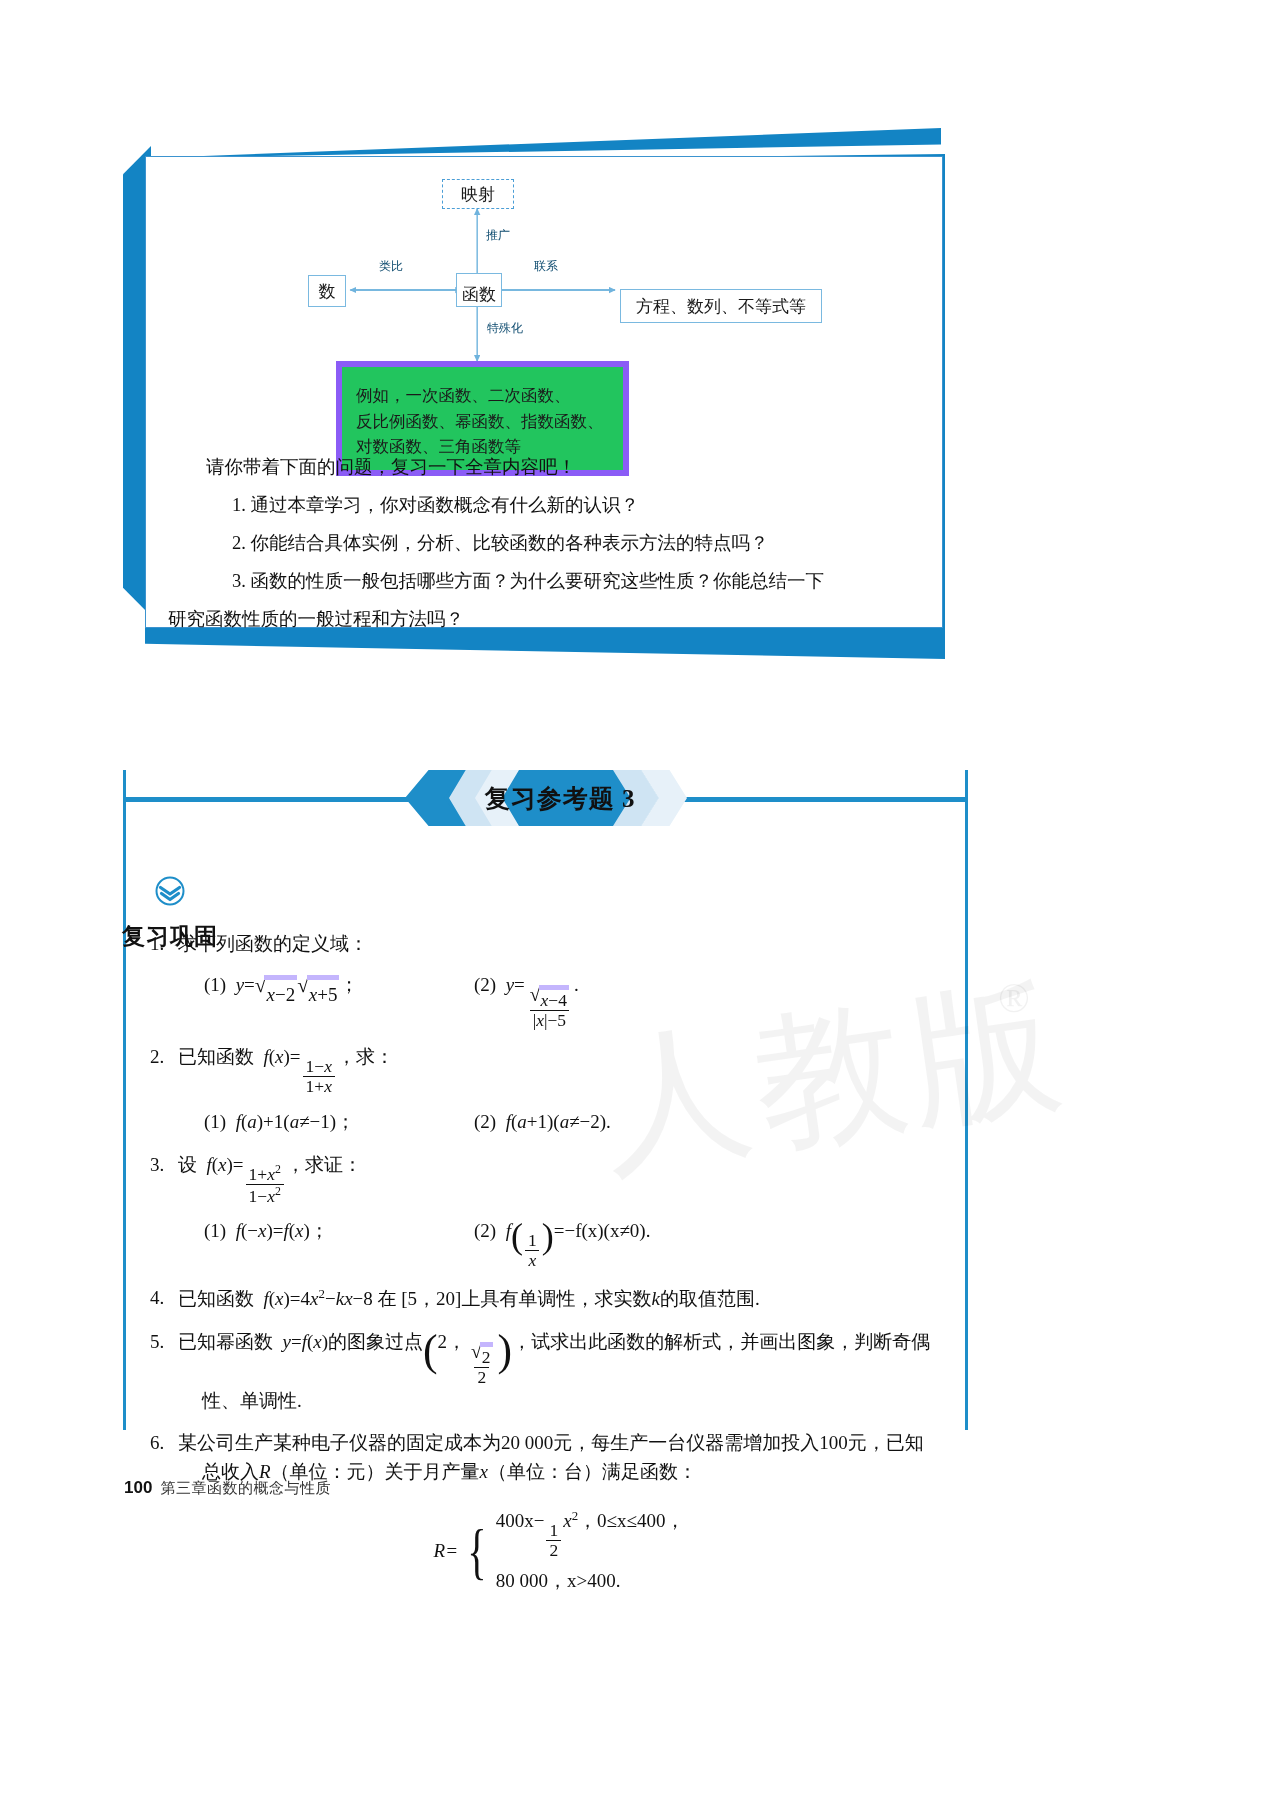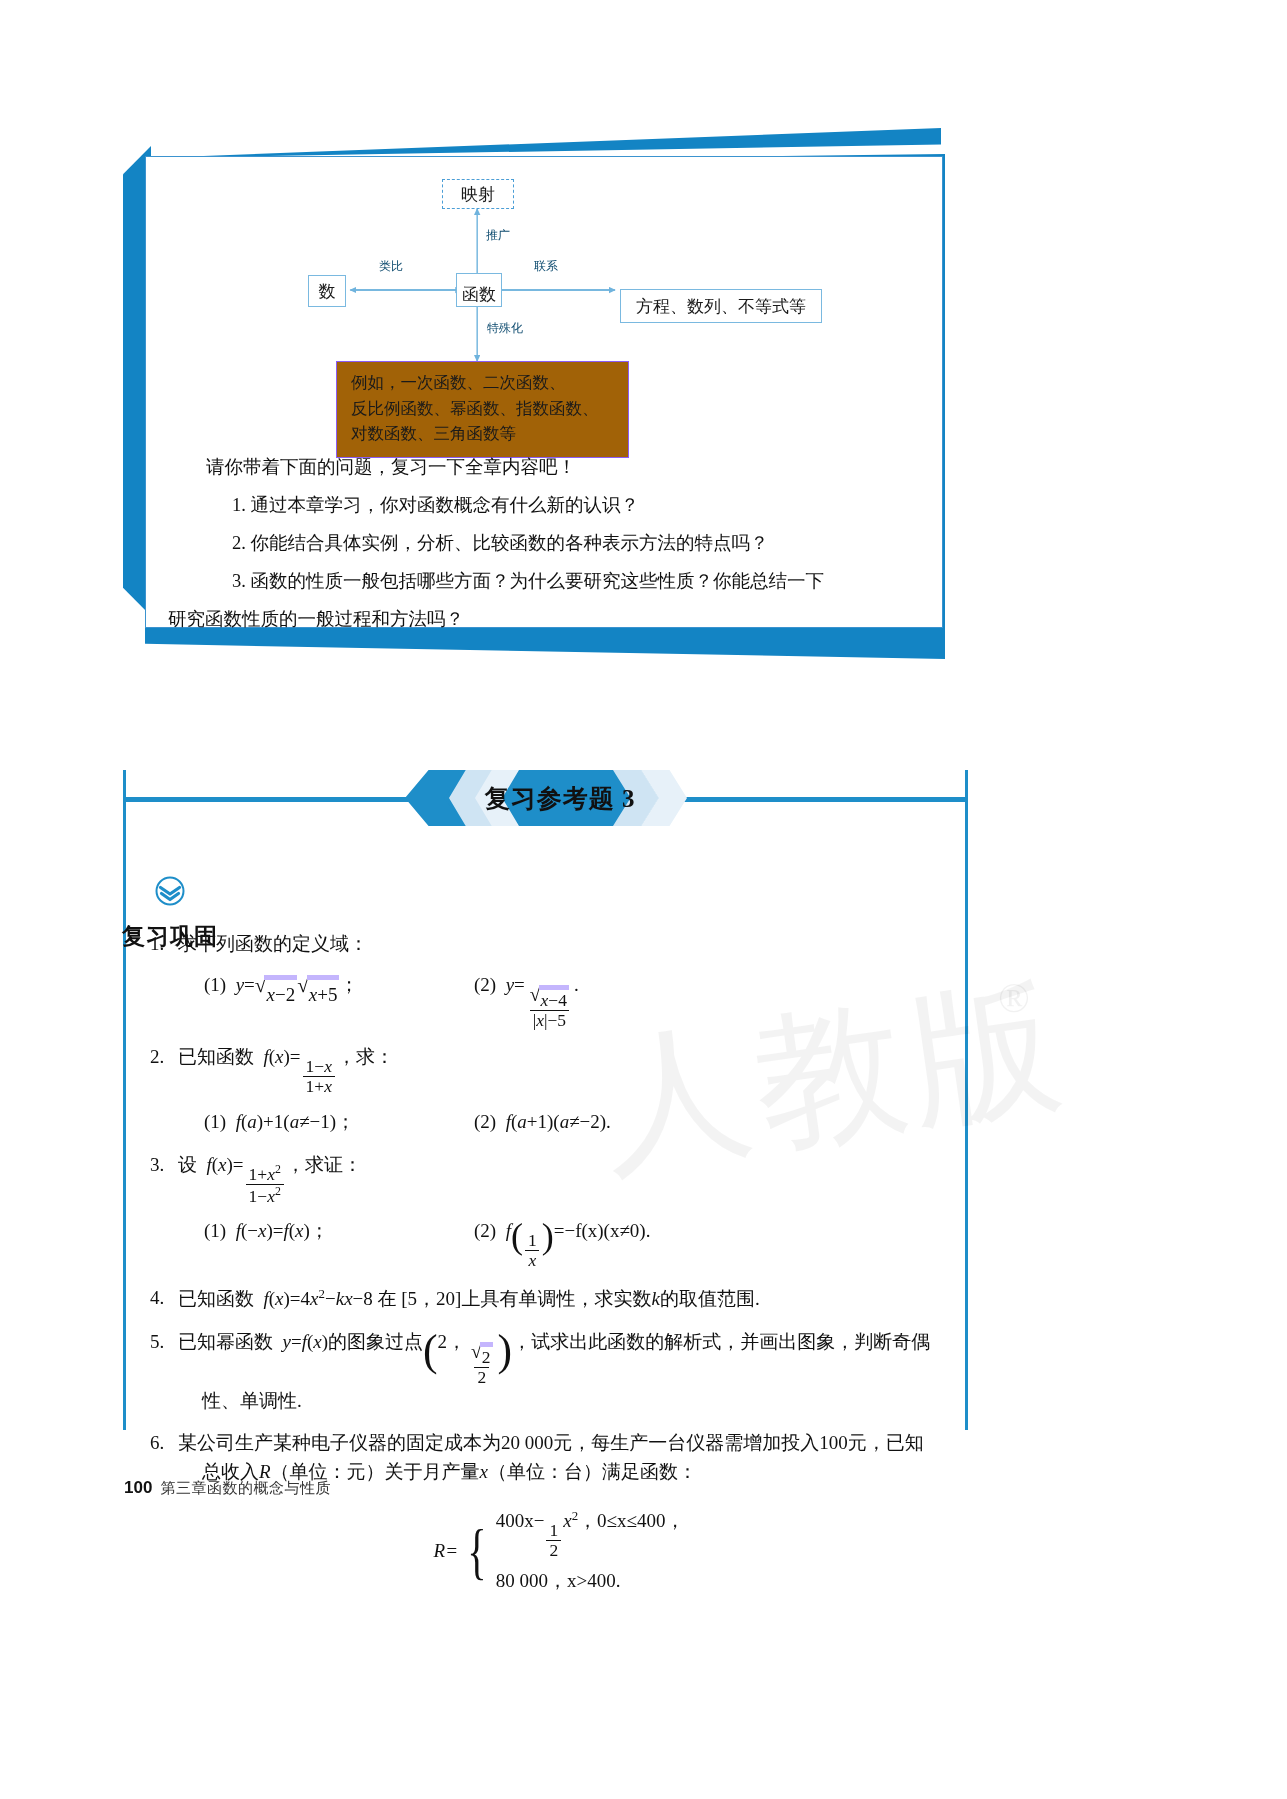--- a/index.html
+++ b/index.html
@@ -66,23 +66,23 @@
     display:flex;align-items:center;justify-content:center;
     font-family:"Liberation Serif","DejaVu Serif",serif;
     font-size:17px;color:#1a1a1a;white-space:nowrap;box-sizing:border-box;
   }
   .dnode.dashed{border:1px dashed #4b9ed6;font-family:Liberation Serif, serif;}
   .dlabel{
     position:absolute;font-size:12px;color:#0c4a6e;white-space:nowrap;
     font-family:"Liberation Serif","DejaVu Serif",serif;
   }
   .dbox-multi{
-    position:absolute;border:1px solid #8b5cf6;background:#a16207;
+    position:absolute;border:6px solid #8b5cf6;background:#22c55e;
     font-size:16.5px;line-height:1.55;color:#1a1a1a;
-    padding:8px 14px 10px 14px;box-sizing:border-box;white-space:pre-line;
+    padding:16px 14px 10px 14px;box-sizing:border-box;white-space:pre-line;
   }
   svg.arrows{position:absolute;left:0;top:0;width:100%;height:290px;overflow:visible;}
 
   
   .card-text{
     position:absolute;left:60px;top:292px;width:700px;
     font-size:18.5px;line-height:1.95;color:#111;
     font-family:"Liberation Serif","DejaVu Serif",serif;
   }
   .card-text p{margin:0 0 2px 0;text-indent:0;}

